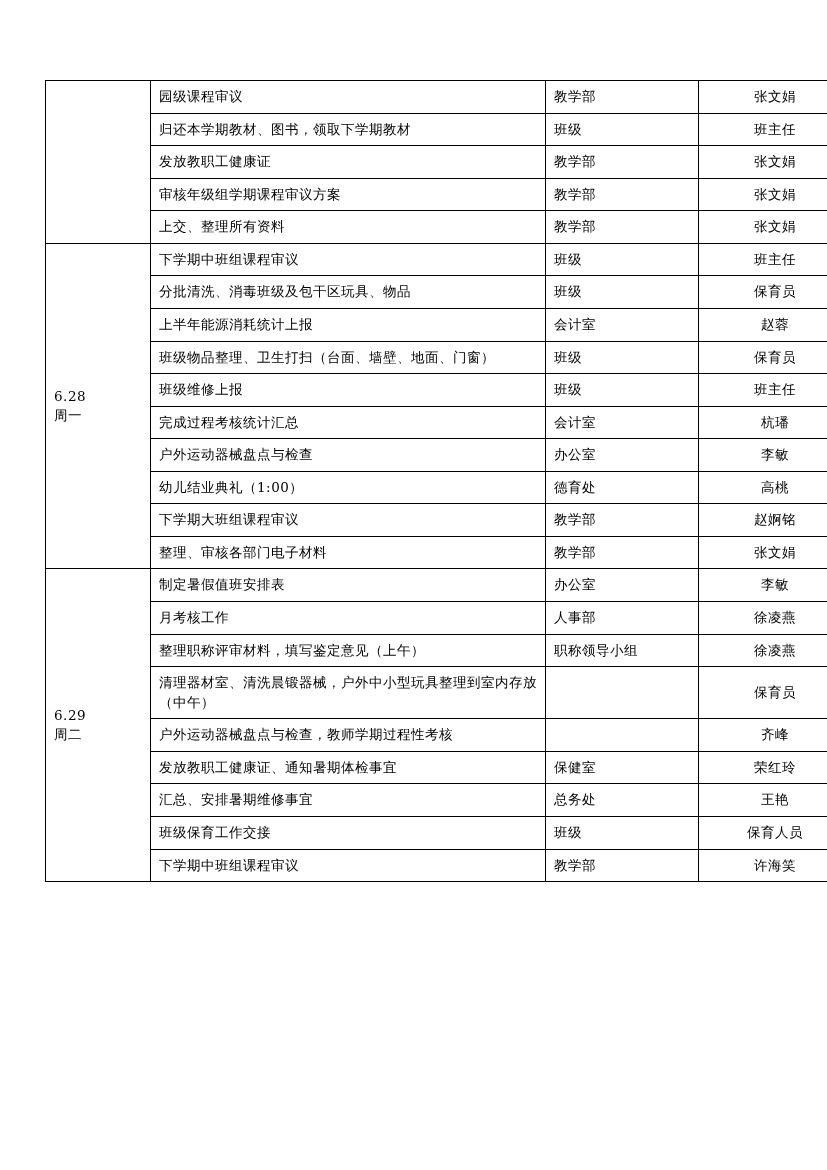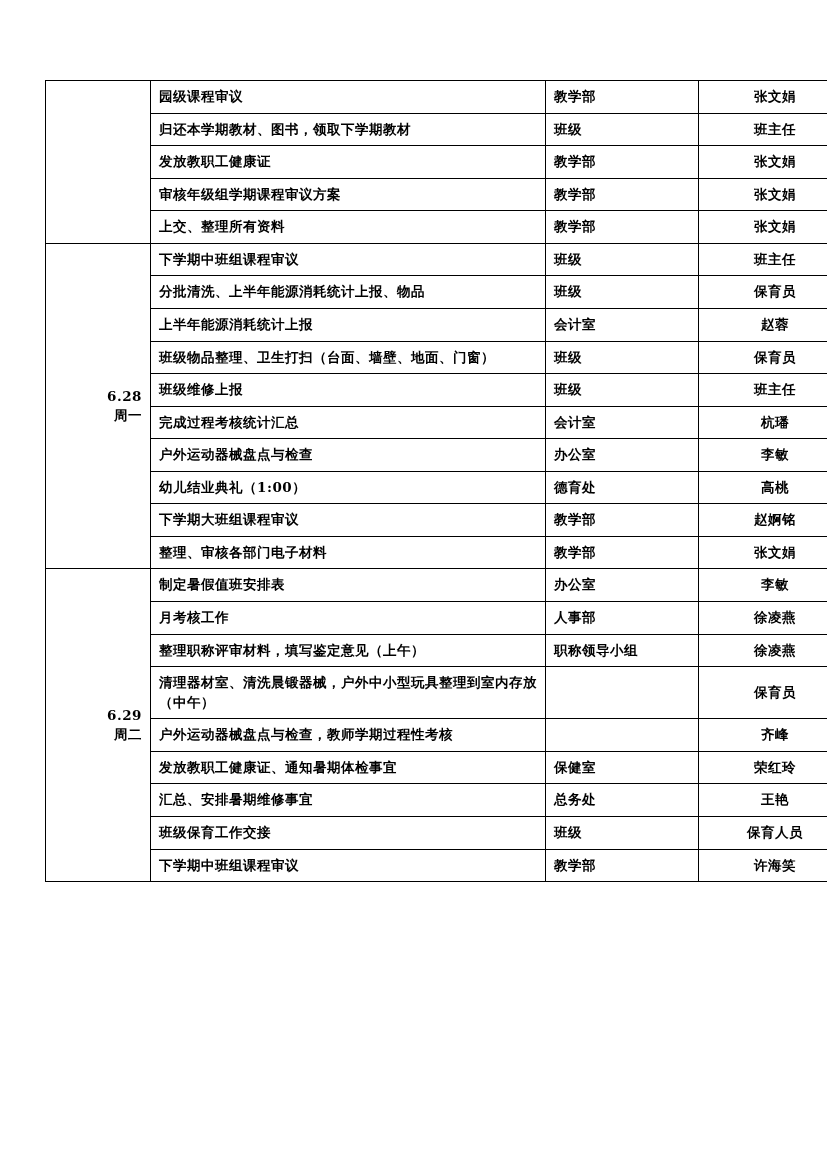--- a/index.html
+++ b/index.html
@@ -13,21 +13,20 @@
     font-family: "DejaVu Sans", "Liberation Sans", sans-serif;
     color: #000000;
     position: relative;
   }
   .page {
     position: absolute;
     left: 0; top: 0;
     width: 827px;
     height: 1170px;
     background: #fff;
-    font-weight: bold;
   }
   .sheet {
     position: absolute;
     left: 45px;
     top: 80px;
     width: 738px;
   }
   table.schedule {
     border-collapse: collapse;
     width: 738px;
@@ -37,21 +36,21 @@
     border: 1px solid #000000;
     font-size: 13.5px;
     line-height: 1.45;
     padding: 6px 8px;
     vertical-align: middle;
     font-family: "DejaVu Serif", "Liberation Serif", serif;
     letter-spacing: 0.5px;
   }
   td.col-date {
     width: 88px;
-    text-align: right;
+    text-align: left;
     font-size: 13.5px;
     line-height: 1.6;
     white-space: pre-line;
   }
   td.col-task {
     width: 378px;
     text-align: left;
     padding-left: 10px;
   }
   td.col-dept {
@@ -106,21 +105,21 @@
         </tr>
 
         <tr>
           <td class="col-date" rowspan="10">6.28
 周一</td>
           <td class="col-task">下学期中班组课程审议</td>
           <td class="col-dept">班级</td>
           <td class="col-person">班主任</td>
         </tr>
         <tr>
-          <td class="col-task">分批清洗、上半年能源消耗统计上报、物品</td>
+          <td class="col-task">分批清洗、消毒班级及包干区玩具、物品</td>
           <td class="col-dept">班级</td>
           <td class="col-person">保育员</td>
         </tr>
         <tr>
           <td class="col-task">上半年能源消耗统计上报</td>
           <td class="col-dept">会计室</td>
           <td class="col-person">赵蓉</td>
         </tr>
         <tr>
           <td class="col-task">班级物品整理、卫生打扫（台面、墙壁、地面、门窗）</td>

